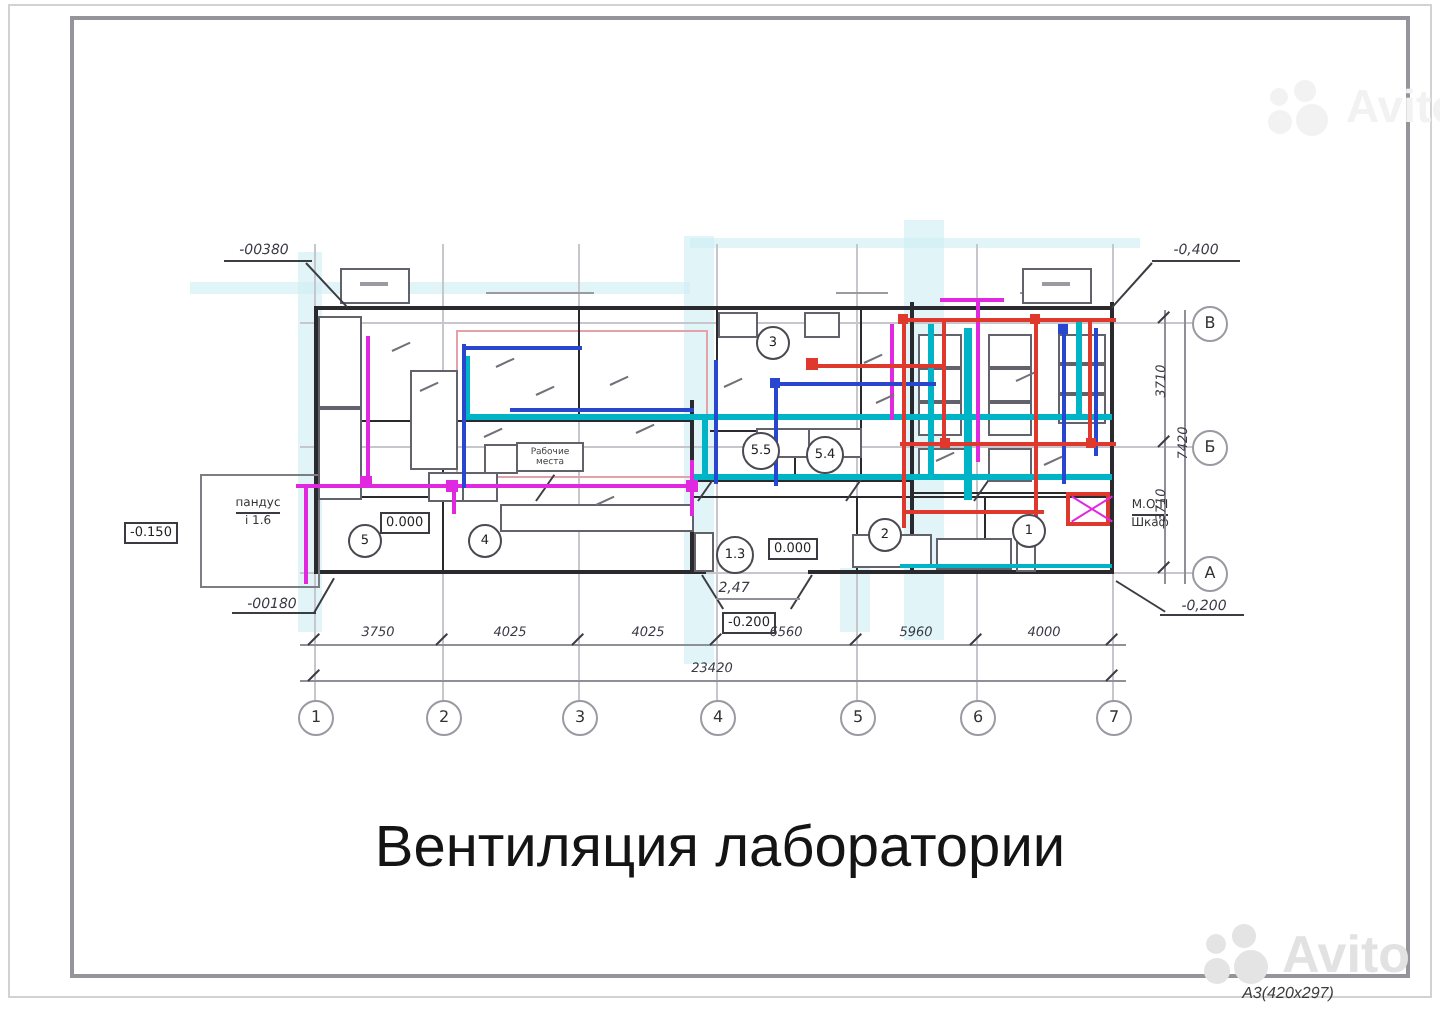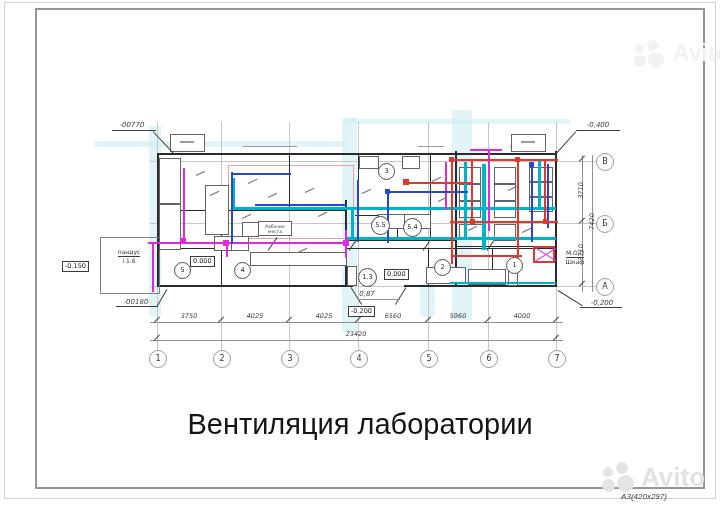--- a/index.html
+++ b/index.html
@@ -208,28 +208,28 @@
 <div class="flag" style="left:468px;top:230px;width:10px;transform:rotate(-25deg)"></div>
 <div class="flag" style="left:508px;top:190px;width:10px;transform:rotate(-25deg)"></div>
 <div class="flag" style="left:522px;top:232px;width:10px;transform:rotate(-25deg)"></div>
 <div class="flag" style="left:242px;top:218px;width:10px;transform:rotate(-25deg)"></div>
 <div class="flag" style="left:196px;top:175px;width:10px;transform:rotate(-25deg)"></div>
 <div class="flag" style="left:210px;top:195px;width:10px;transform:rotate(-25deg)"></div>
 
 <div class="diag" style="left:351px;top:287px;width:20px;transform:rotate(58deg)"></div>
 <div class="diag" style="left:406px;top:287px;width:20px;transform:rotate(122deg)"></div>
 <div class="m" style="left:358px;top:299px;width:42px;height:1px"></div>
-<div class="t" style="left:352px;top:290px;width:30px">0,87</div>
-<div class="box" style="left:348px;top:306px">-0.200</div>
+<div class="t" style="left:352px;top:290px;width:30px">2,47</div>
+<div class="box" style="left:361px;top:306px">-0.200</div>
 
 <div class="box" style="left:62px;top:261px">-0.150</div>
 <div class="box" style="left:190px;top:256px">0.000</div>
 <div class="box" style="left:384px;top:269px">0.000</div>
 
-<div class="t" style="left:112px;top:121px;width:40px">-00770</div>
+<div class="t" style="left:112px;top:121px;width:40px">-00380</div>
 <div class="diag" style="left:112px;top:130px;width:44px"></div>
 <div class="diag" style="left:153px;top:131px;width:30px;transform:rotate(47deg)"></div>
 
 <div class="t" style="left:578px;top:121px;width:40px">-0,400</div>
 <div class="diag" style="left:576px;top:130px;width:44px"></div>
 <div class="diag" style="left:576px;top:131px;width:30px;transform:rotate(132deg)"></div>
 
 <div class="t" style="left:116px;top:298px;width:40px">-00180</div>
 <div class="diag" style="left:116px;top:306px;width:42px"></div>
 <div class="diag" style="left:157px;top:306px;width:20px;transform:rotate(-60deg)"></div>

